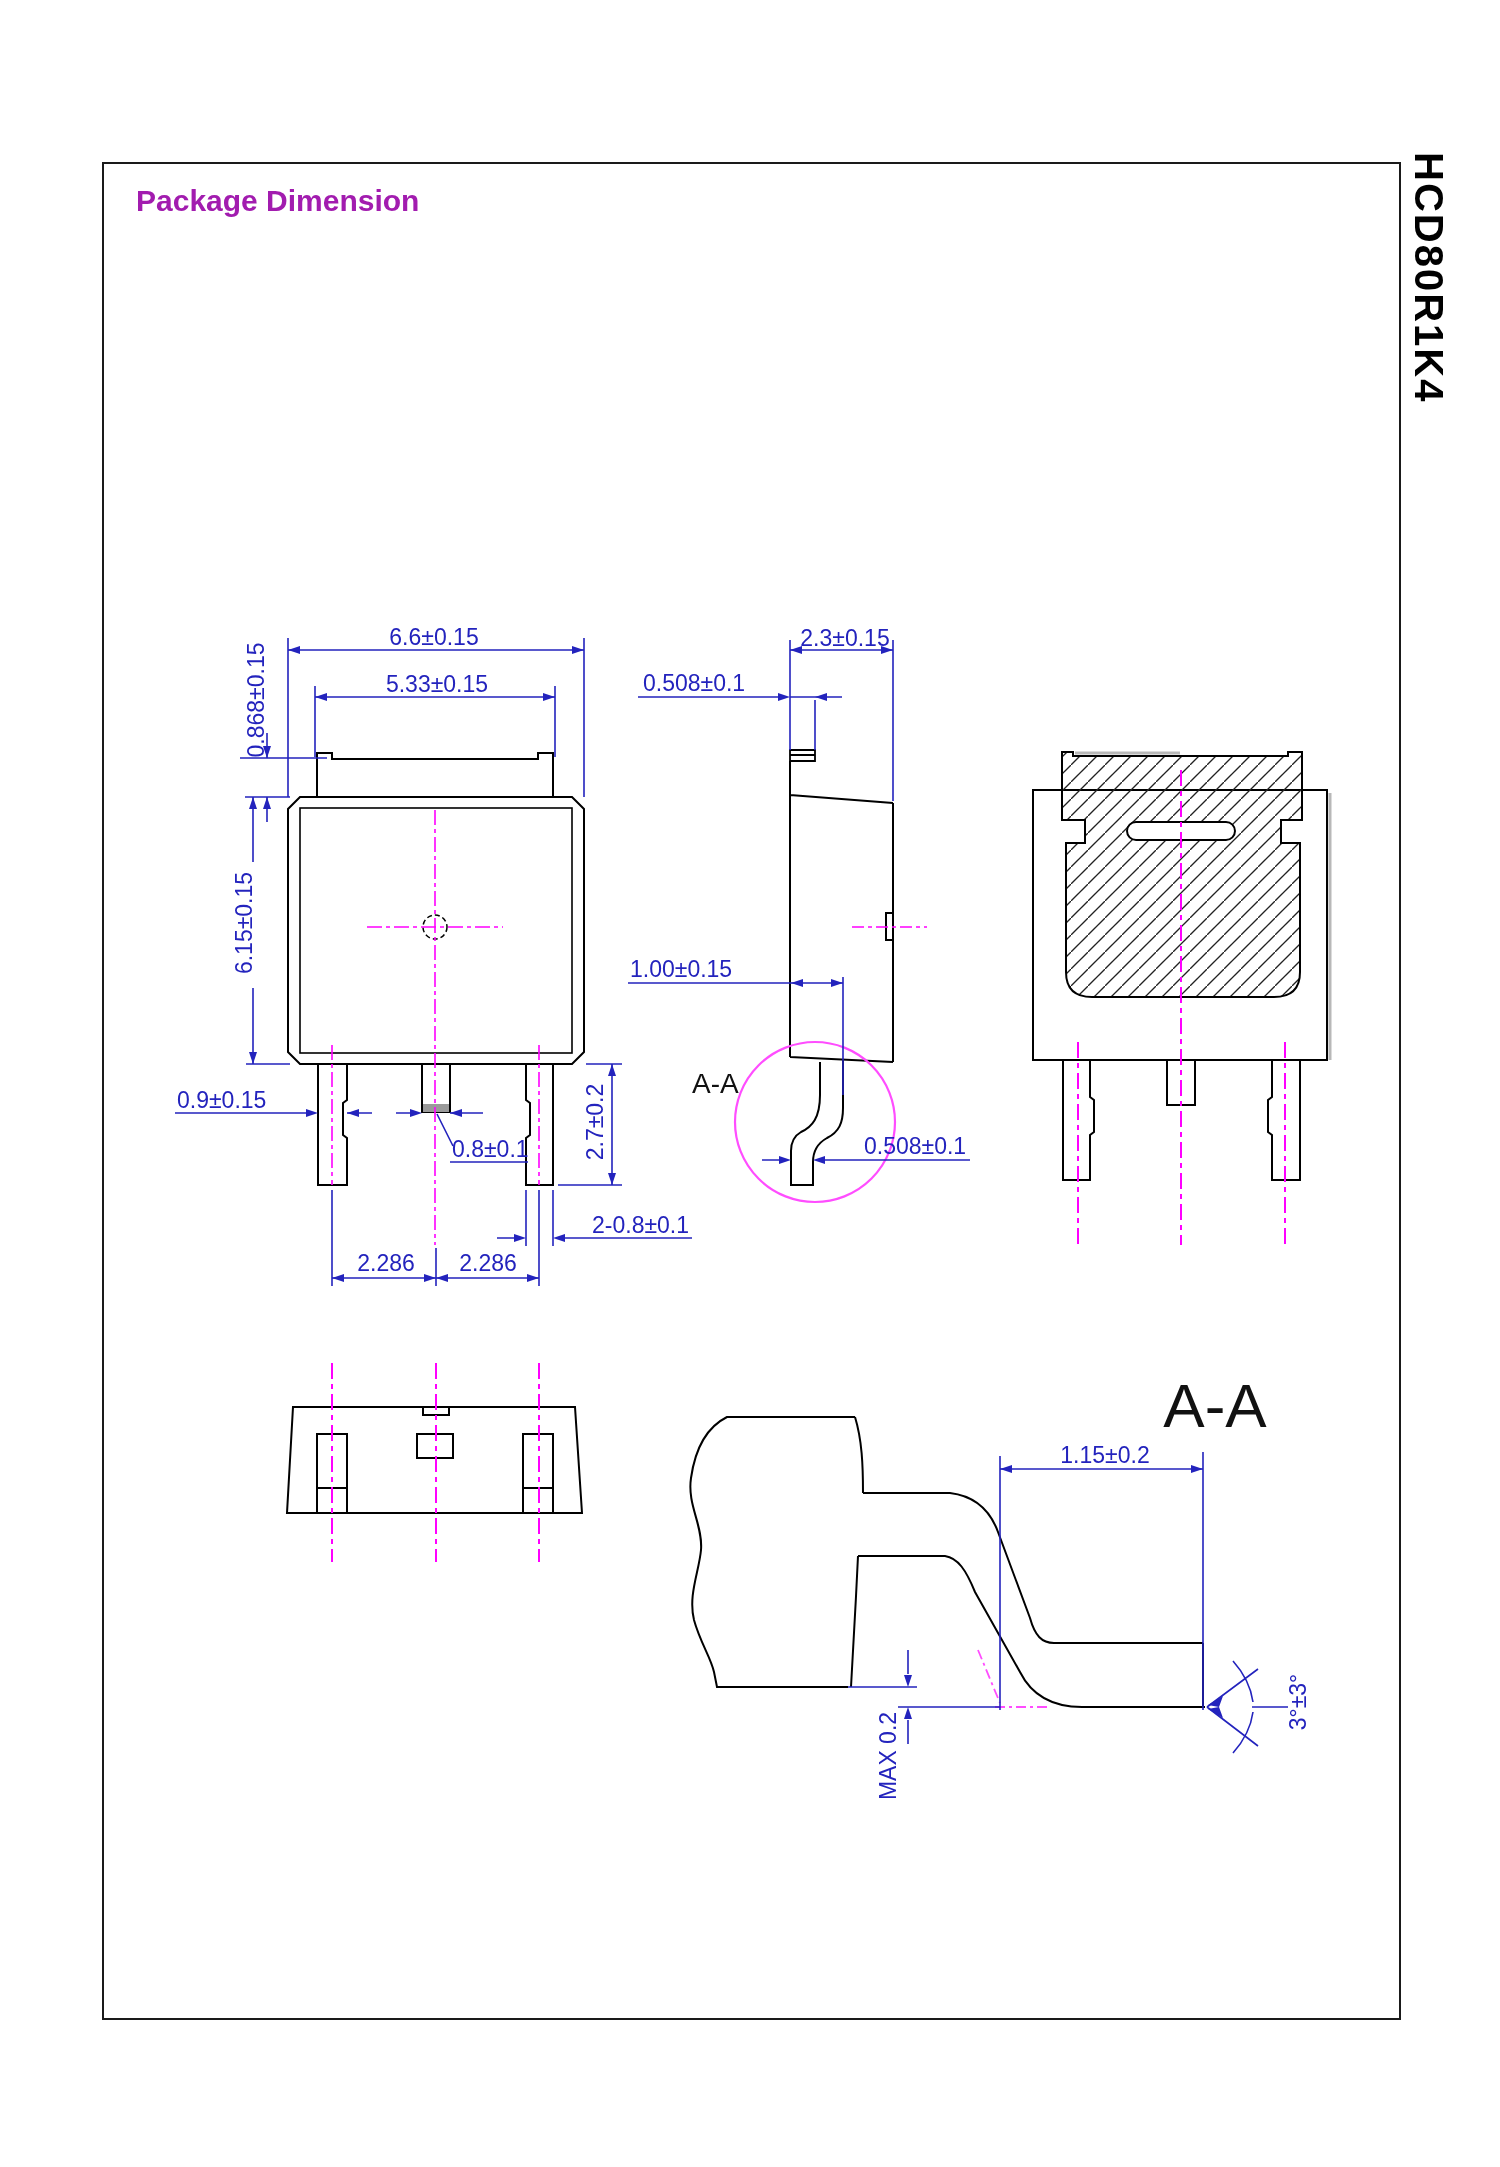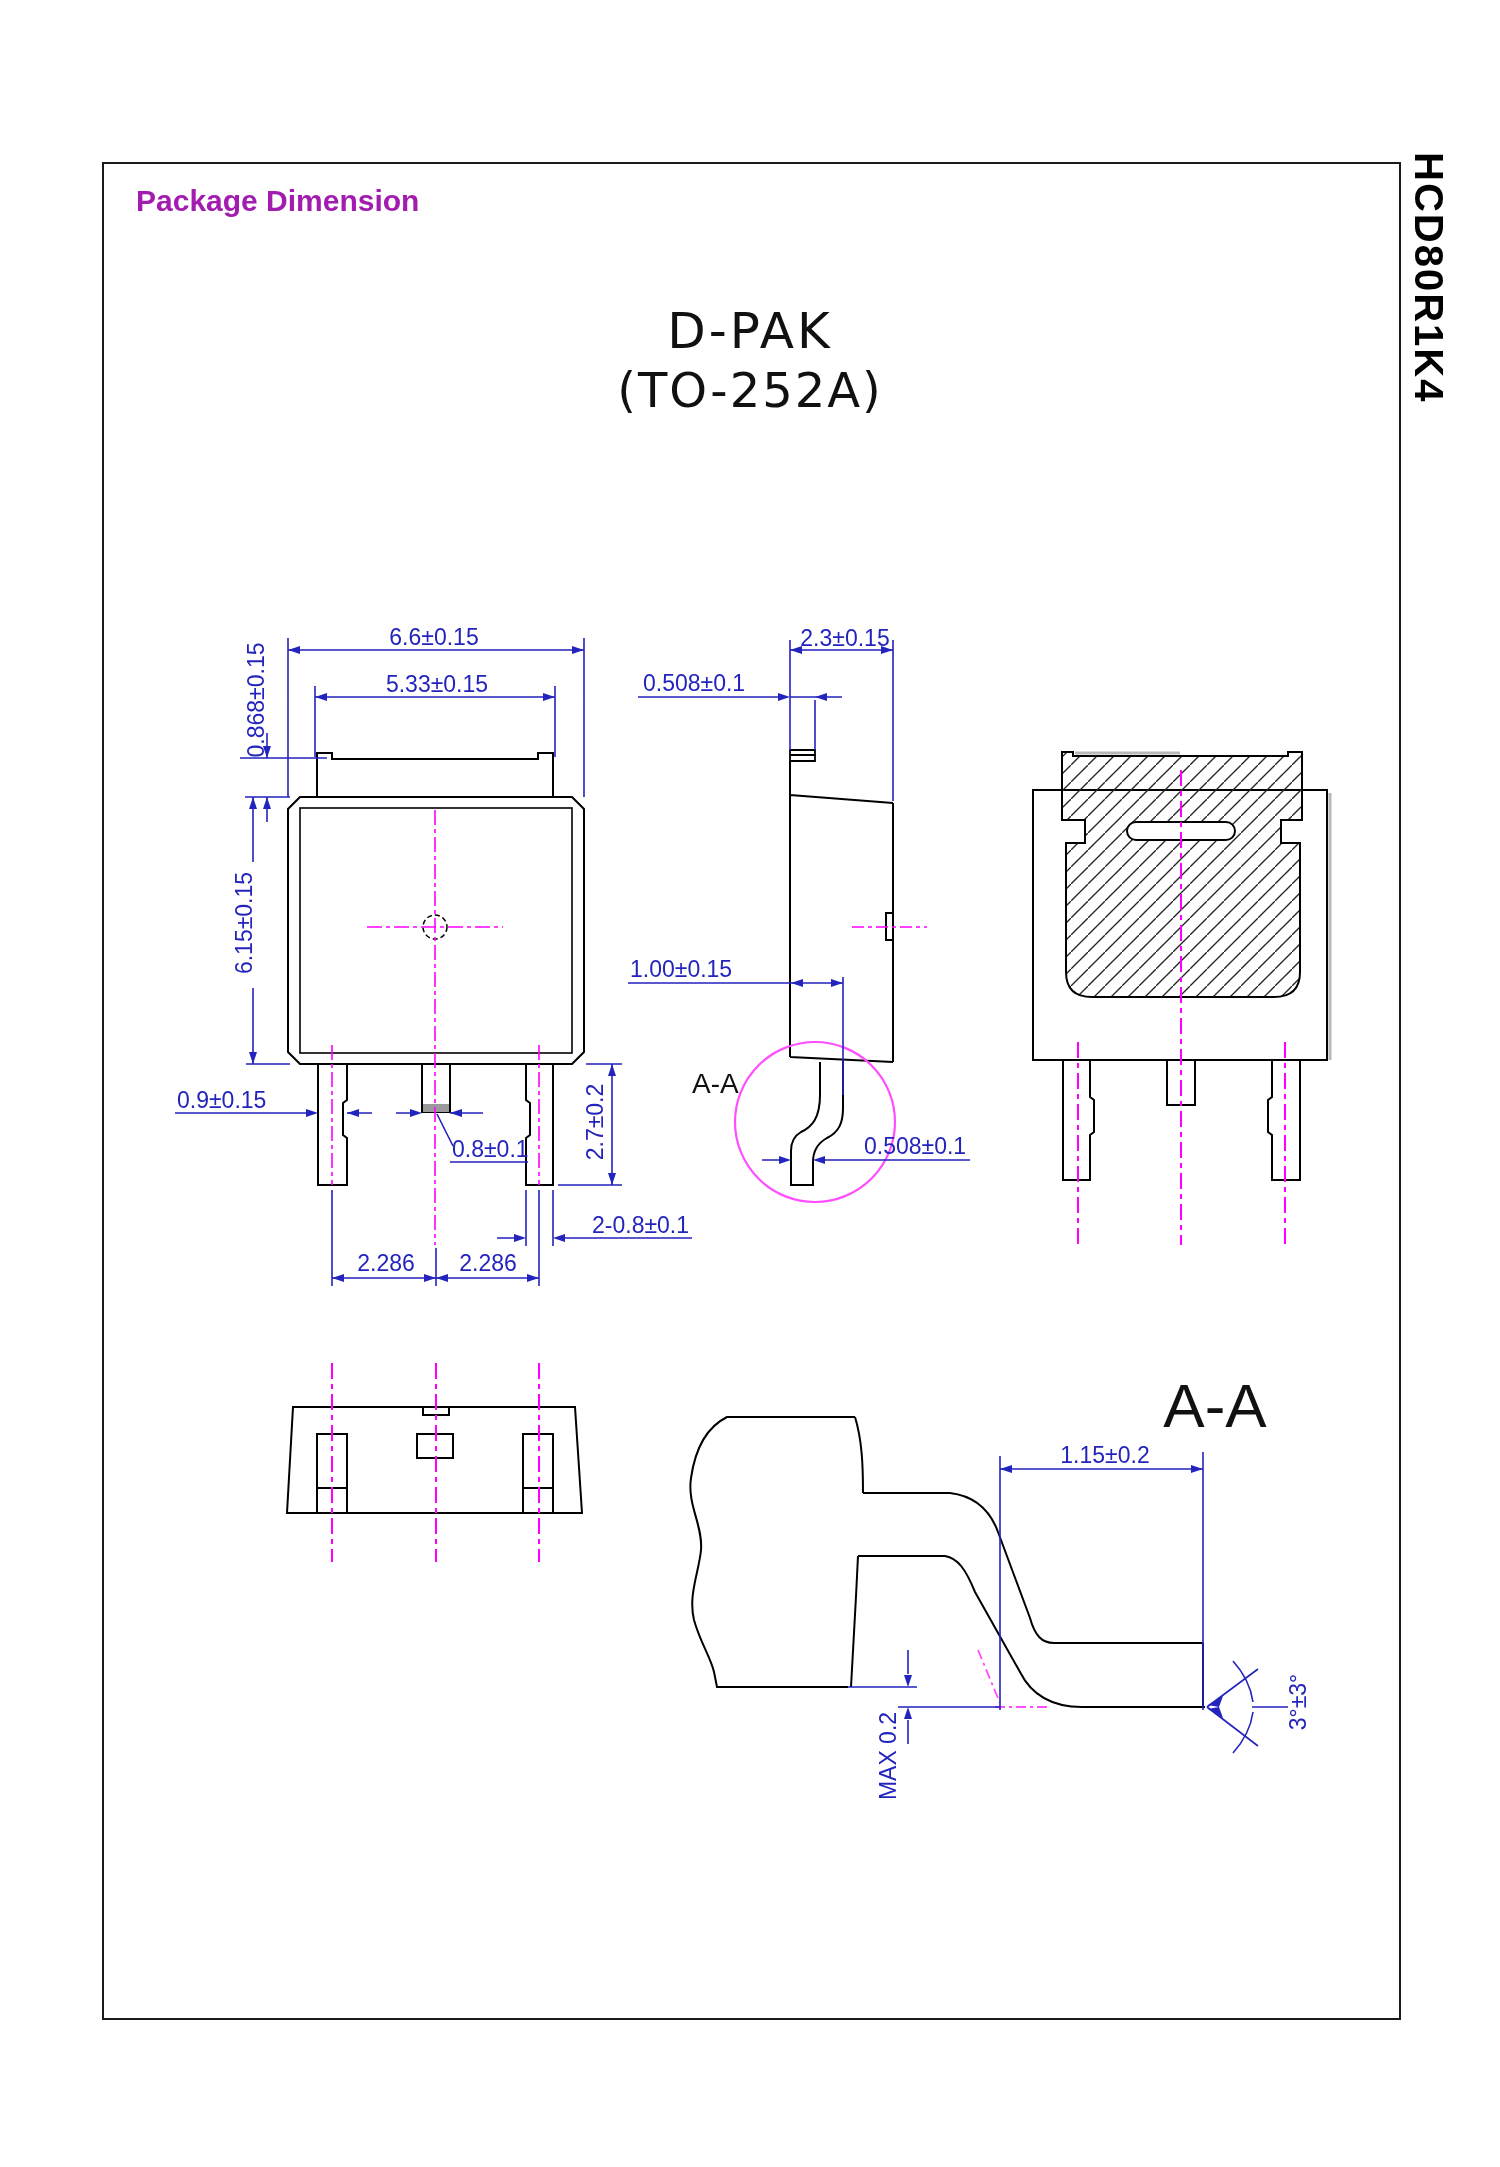--- a/index.html
+++ b/index.html
@@ -20,22 +20,20 @@
   .lbltxt{fill:#111;}
 </style>
 </head>
 <body>
 
 <div class="page">
 
   <div class="border-frame"></div>
   <div class="page-title">Package Dimension</div>
   <div class="part-number">HCD80R1K4</div>
-  <div class="pkg-name">D-PAK</div>
-  <div class="pkg-code">(TO-252A)</div>
 
   <svg width="1500" height="2167" viewBox="0 0 1500 2167">
     <defs>
       <pattern id="hatch" patternUnits="userSpaceOnUse" width="17" height="17">
         <path d="M-1,18 L18,-1" stroke="#222" stroke-width="1.3" fill="none"></path>
       </pattern>
     </defs>
 
     <g>
       <path d="M317,797 L317,753 L332,753 L332,759 L538,759 L538,753 L553,753 L553,797" fill="none" stroke="#000" stroke-width="2"></path>

